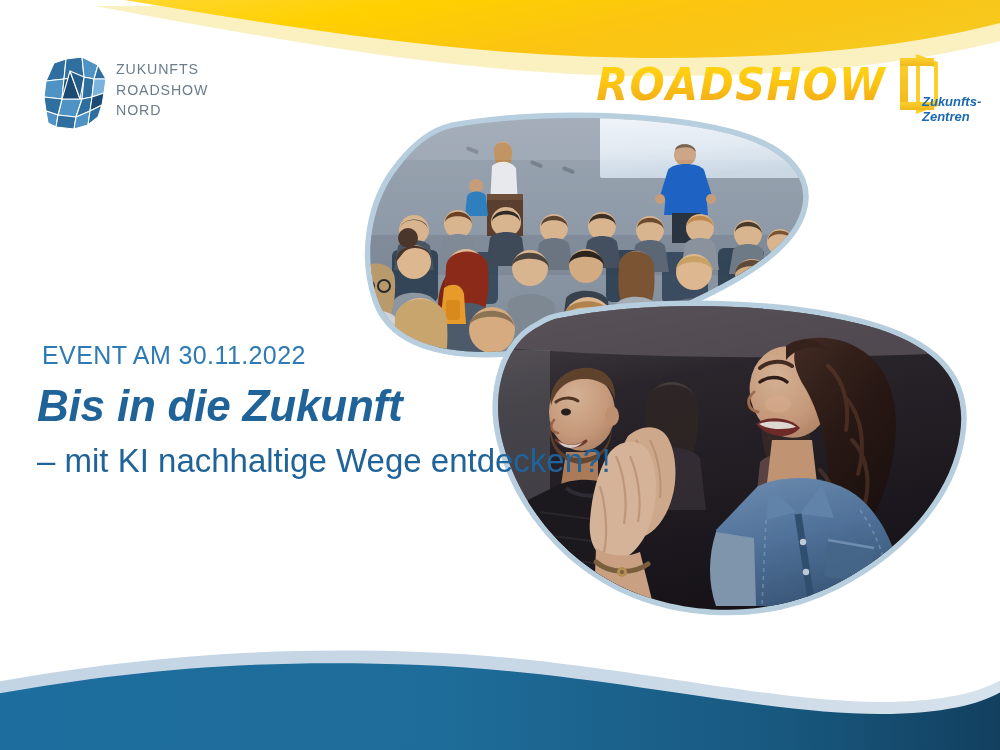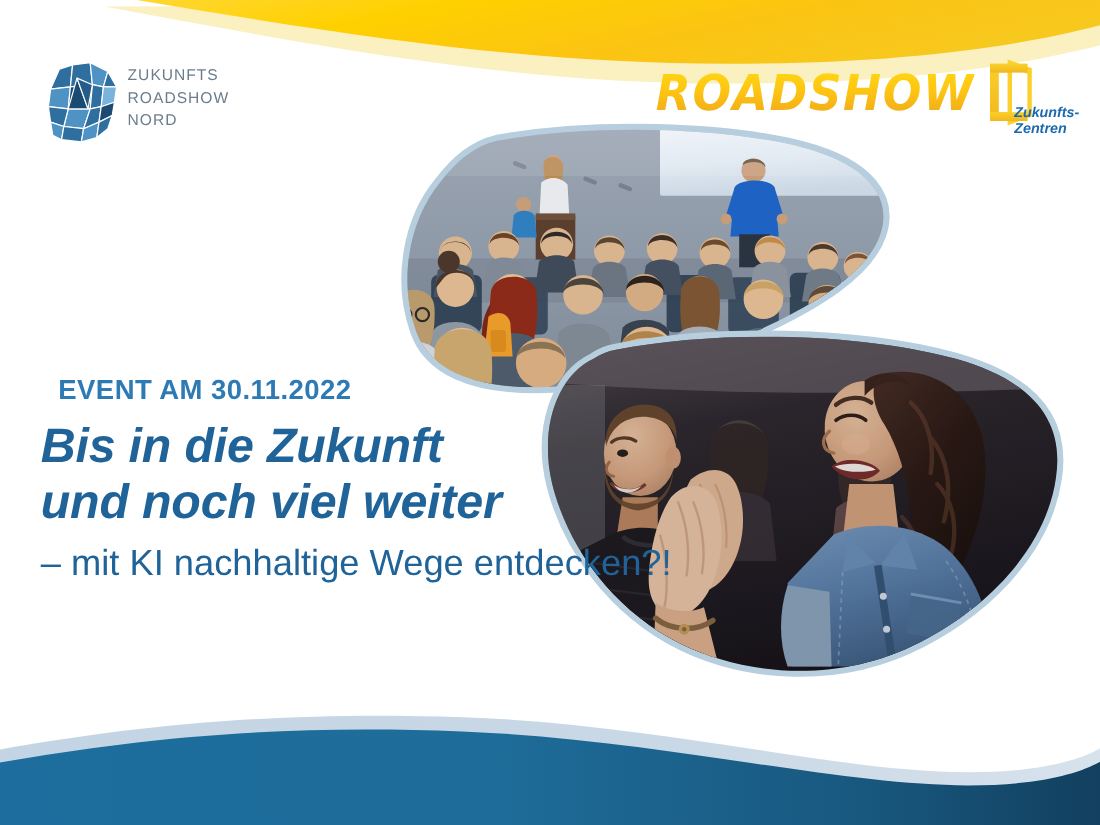--- a/index.html
+++ b/index.html
@@ -109,22 +109,22 @@
     position: absolute;
     left: 37px;
     top: 342px;
     width: 520px;
   }
   .eyebrow {
     font-size: 25px;
     letter-spacing: 0.4px;
     color: #2d7ab5;
     line-height: 1.1;
-    margin: 0 0 10px 16px;
-    font-weight: 700;
+    margin: 0 0 10px 5px;
+    font-weight: 400;
     white-space: nowrap;
   }
   .headline {
     margin: 0;
     font-size: 44px;
     font-weight: 700;
     line-height: 1.16;
     color: #1f6399;
     letter-spacing: -0.2px;
     font-style: italic;
@@ -654,18 +654,17 @@
         <div>Zukunfts-</div>
         <div>Zentren</div>
       </div>
     </div>
   </div>
 
   <div class="copy">
     <p class="eyebrow">EVENT AM 30.11.2022</p>
     <h1 class="headline">
       <span class="line">Bis in die Zukunft</span>
-      <span class="line">und noch viel weiter</span>
     </h1>
     <p class="subline">– mit KI nachhaltige Wege entdecken?!</p>
   </div>
 
 </div>
 
 </body></html>

